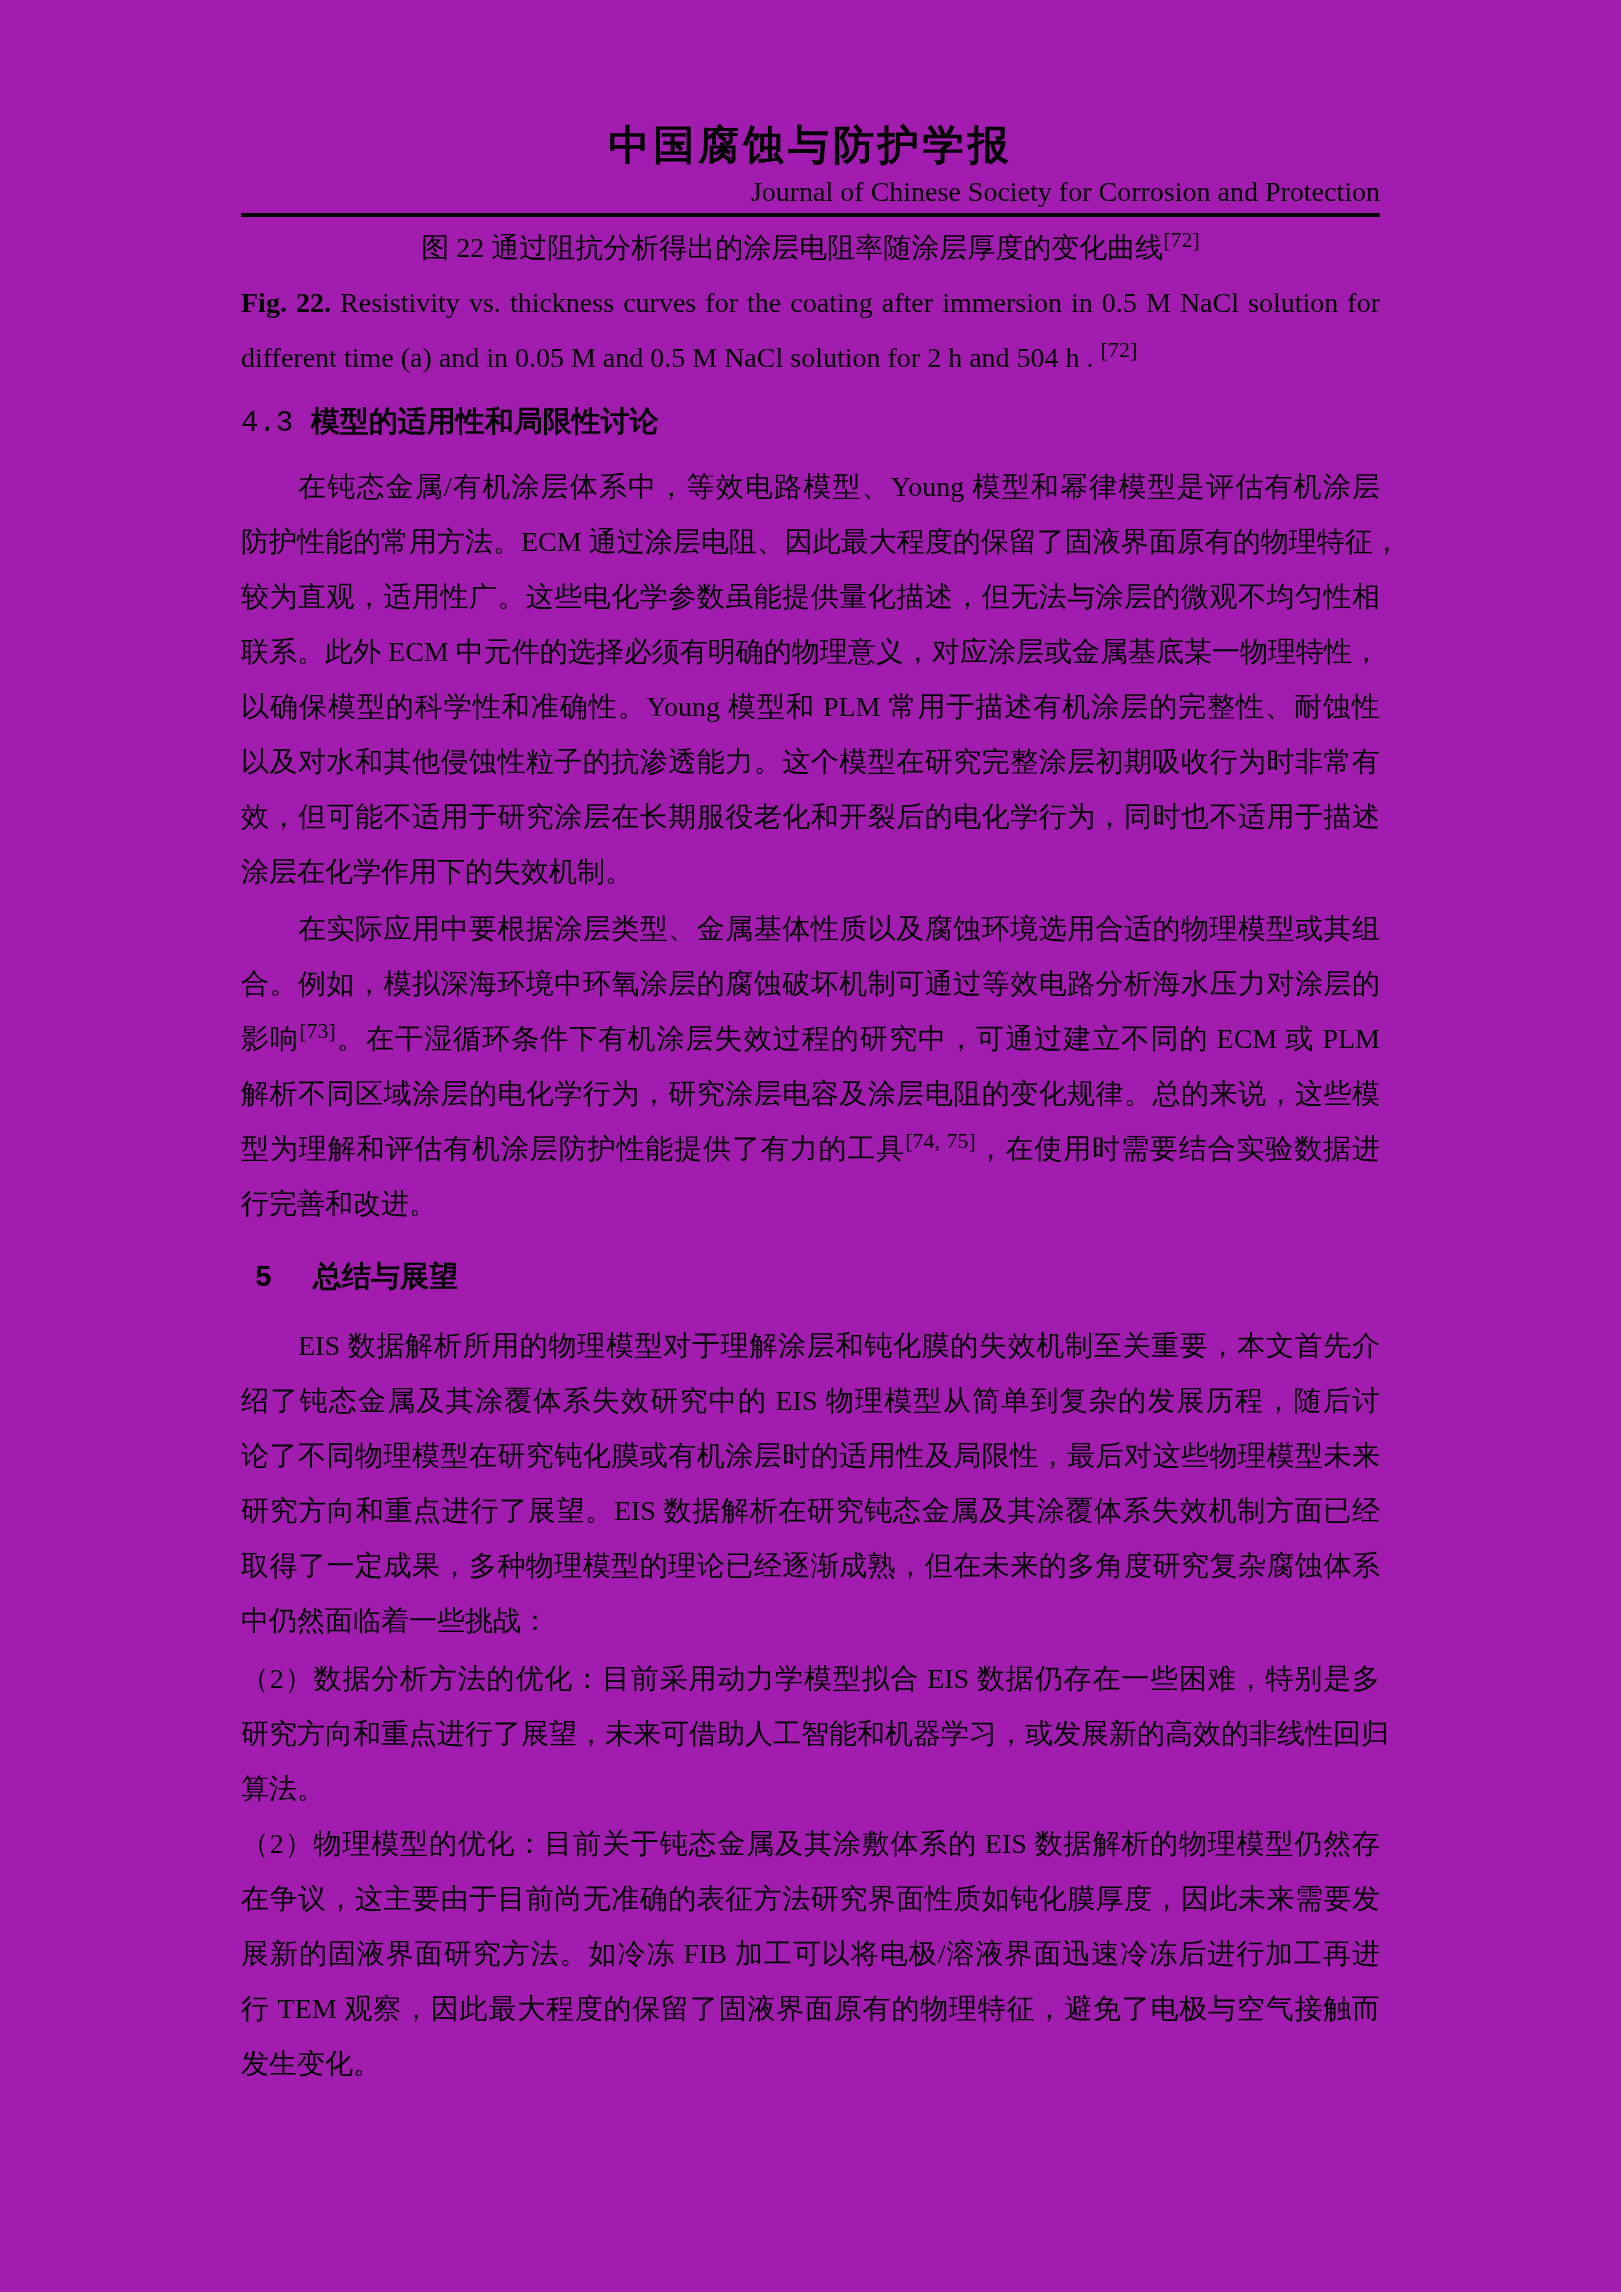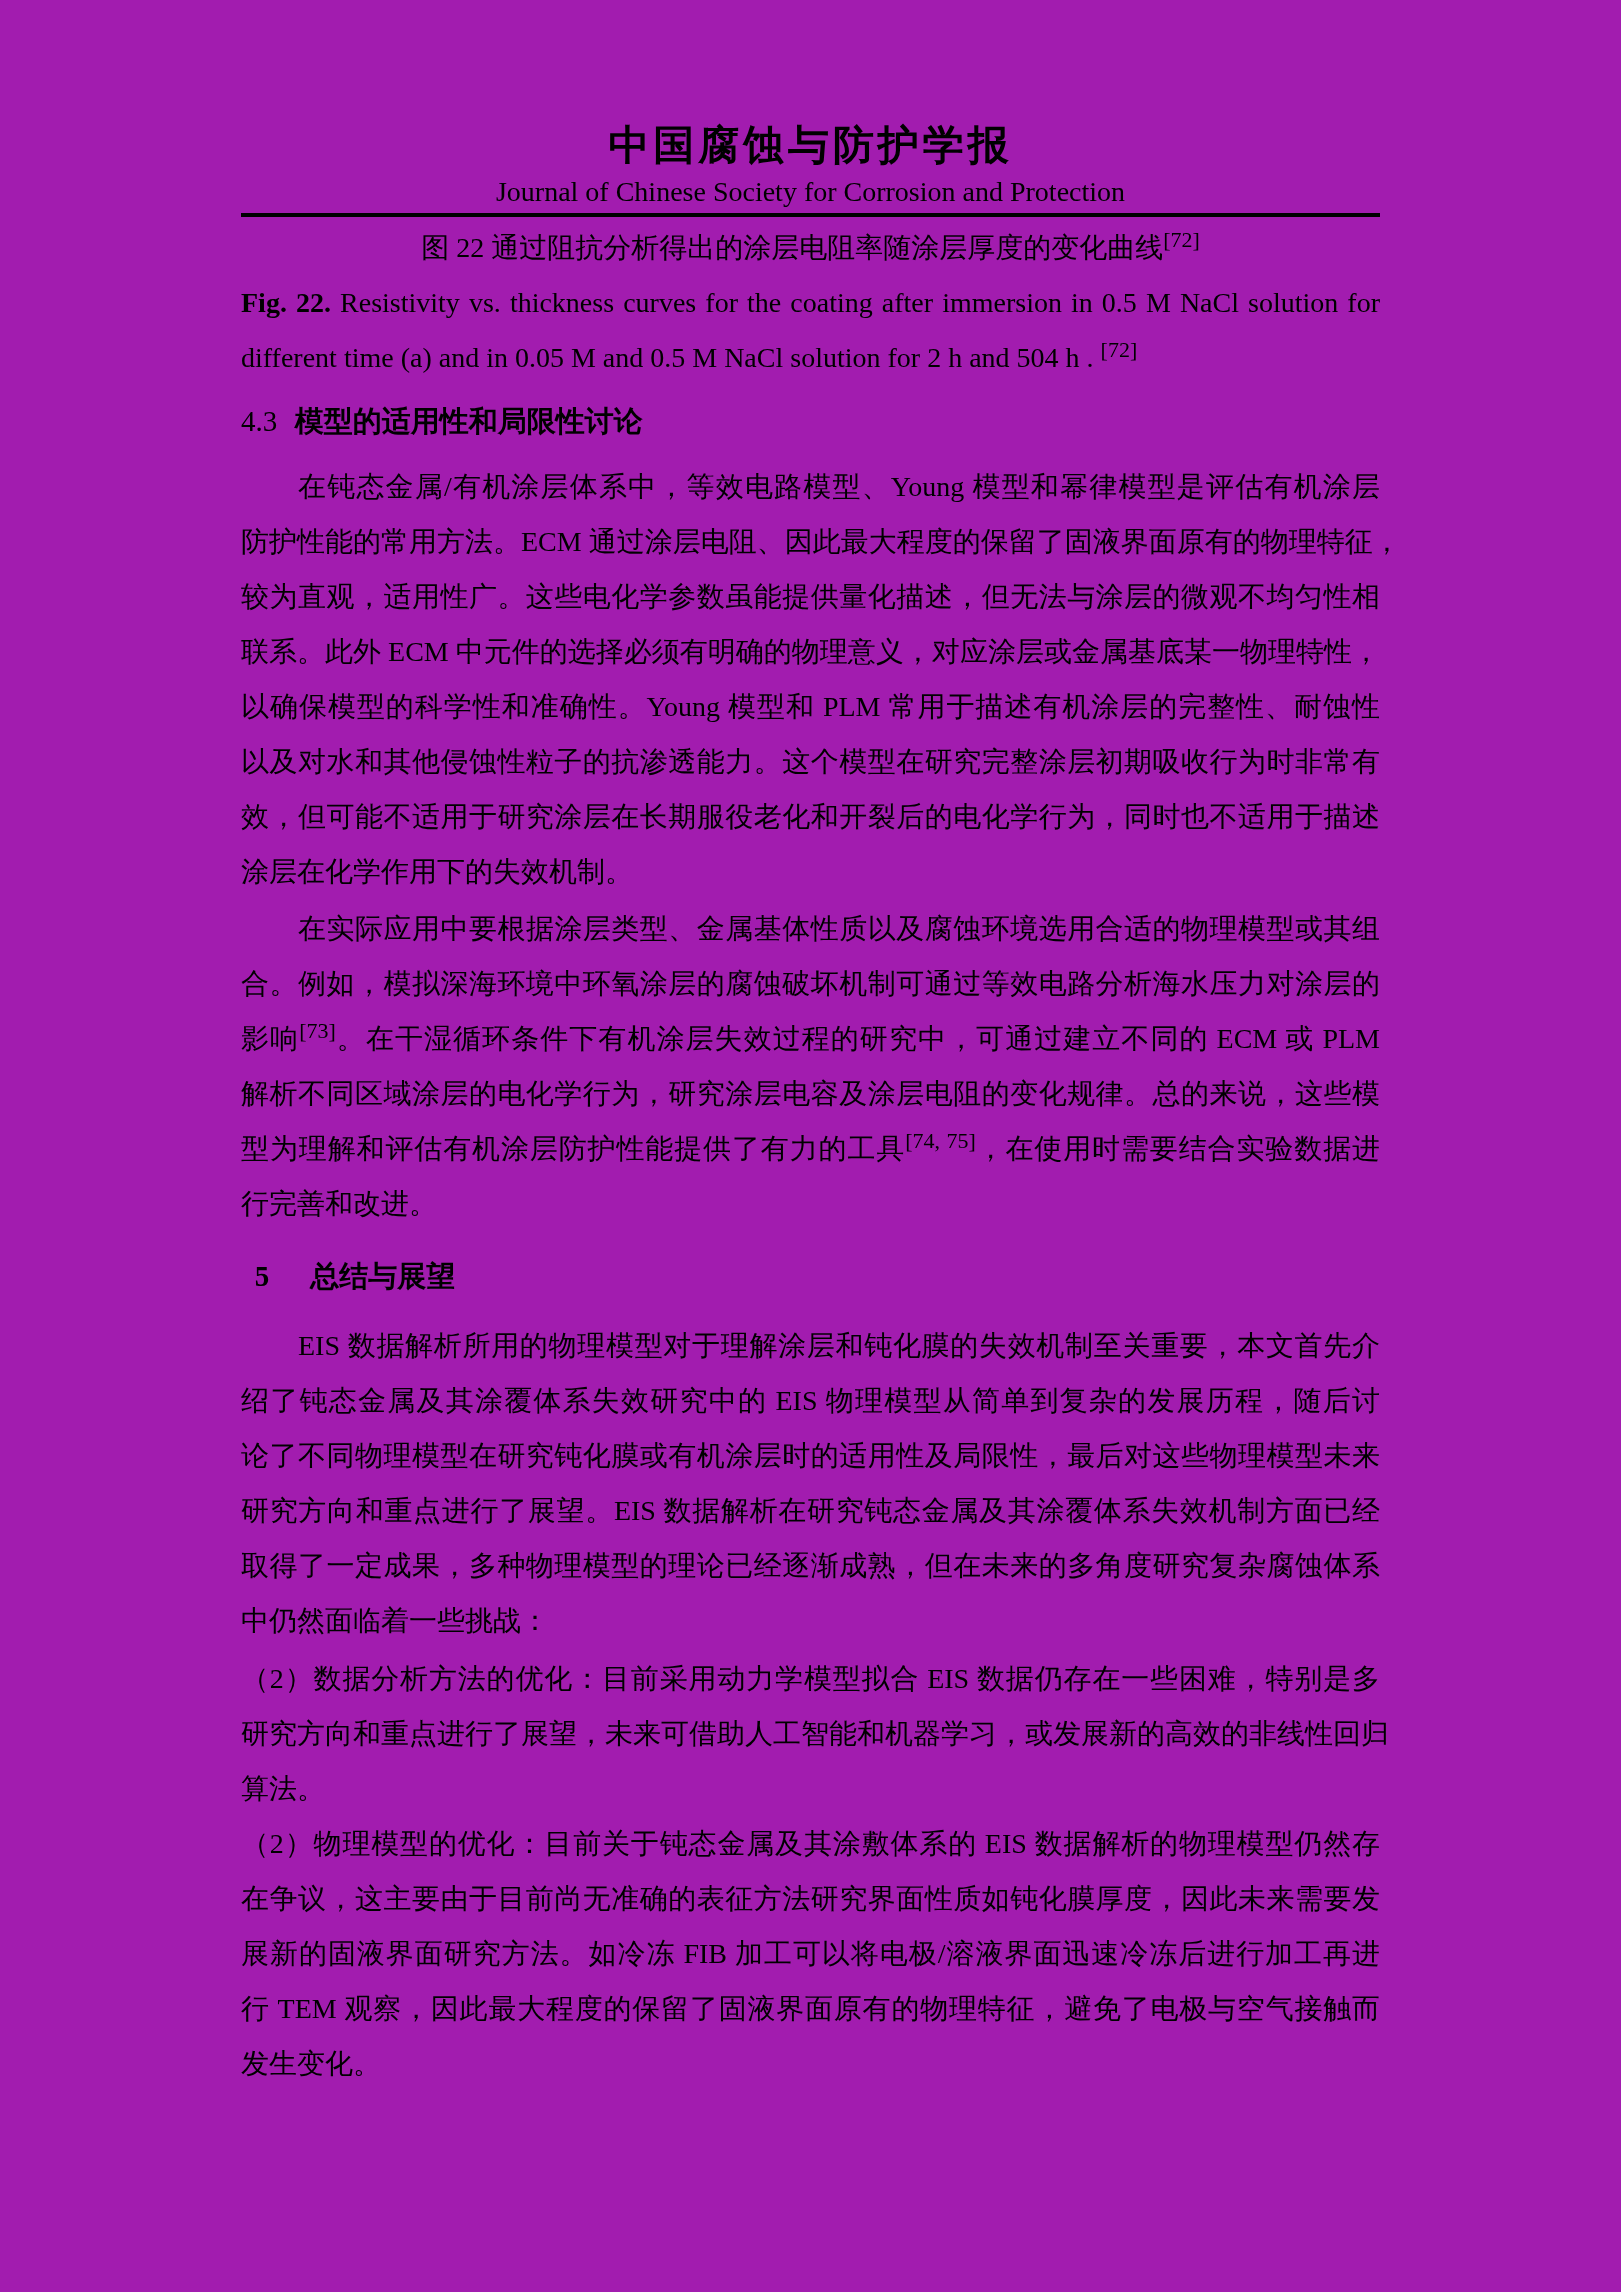--- a/index.html
+++ b/index.html
@@ -20,21 +20,21 @@
     line-height: 45px;
     text-align: center;
     font-size: 41px;
     font-weight: bold;
     letter-spacing: 3.9px;
   }
   .header-en {
     margin-top: 5.9px;
     height: 35px;
     line-height: 35px;
-    text-align: center;
+    text-align: right;
     font-size: 28px;
   }
   .header-rule {
     margin-top: 3.9px;
     border-top: 4.9px solid #000;
     height: 0;
   }
 
   .caption-cn {
     margin-top: 3.9px;
@@ -62,21 +62,21 @@
   }
   .seg-b { font-weight: bold; }
 
   .heading {
     height: 55px;
     line-height: 55px;
     font-size: 29px;
   }
   .heading-43 { margin-top: 9.8px; }
   .heading-5  { margin-top: 17.6px; padding-left: 13.7px; }
-  .h-num { font-family: Liberation Serif, serif; }
+  .h-num { font-family: Liberation Mono, monospace; }
   .heading-5 .h-num { font-weight: bold; }
   .h-title {
     font-family: "Liberation Sans", "DejaVu Sans", sans-serif;
     font-weight: bold;
   }
   .heading-43 .h-title { margin-left: 17.6px; text-align: center; }
   .heading-5  .h-title { margin-left: 41px; }
 
   .fig-en { margin-top: 0; }
   .para-1 { margin-top: 9.8px; }

